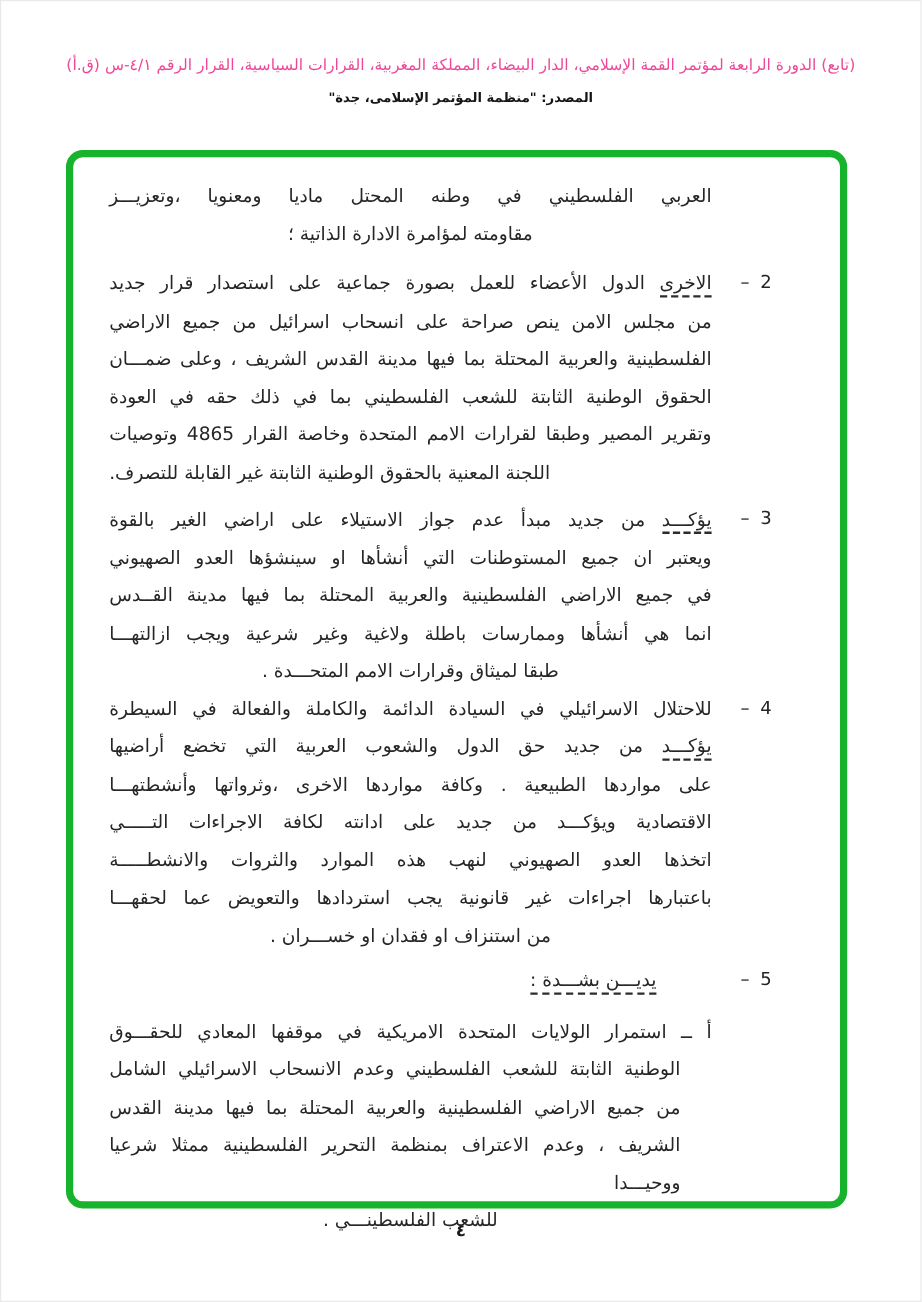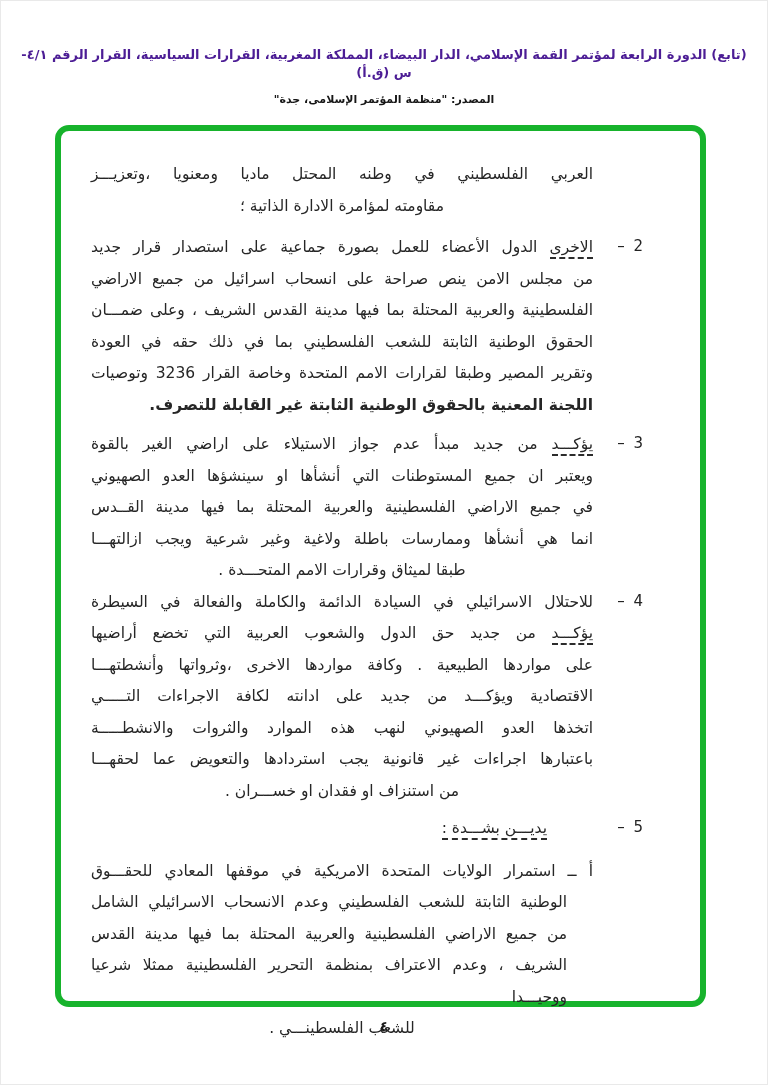--- a/index.html
+++ b/index.html
@@ -9,52 +9,52 @@
     font-family: "DejaVu Sans", sans-serif;
     color: #222222;
   }
   .scan-edge {
     position: absolute; inset: 0;
     box-shadow: inset 0 0 0 1px #e9e9e9;
     pointer-events: none;
   }
   .header { position: absolute; top: 46px; left: 0; width: 768px; text-align: center; }
   .header-line1 {
-    direction: rtl; font-size: 13px; font-weight: bold; color: #4c1d95;
+    direction: rtl; font-size: 13px; font-weight: normal; color: #ec4899;
     letter-spacing: 0px; line-height: 18px; padding: 0 20px;
   }
   .header-line2 {
     direction: rtl; font-size: 11px; font-weight: bold; color: #161616;
     margin-top: 11px;
   }
   .green-box {
     position: absolute; left: 55px; top: 125px;
     width: 651px; height: 882px; box-sizing: border-box;
     border: 6px solid #17b32c; border-radius: 14px;
     background: #ffffff;
   }
   .doc-content {
     direction: rtl;
-    padding: 28px 107px 0 30px;
+    padding: 17px 107px 0 30px;
     font-size: 15.5px; line-height: 31.5px;
     color: #262626;
   }
   .intro { margin-bottom: 10px; }
   .item { position: relative; }
   .item-m2 { margin-bottom: 8px; }
   .item-m3 { margin-bottom: 0px; }
   .item-m4 { margin-bottom: 6px; }
   .marker {
     position: absolute; right: -52px; top: -1px;
     font-size: 15px; letter-spacing: 2px; color: #242424;
     white-space: nowrap;
   }
   .line { min-height: 31.5px; }
   .l-j { text-align: justify; text-align-last: justify; }
-  .l-r { text-align: right; font-weight: bold; }
+  .l-r { text-align: left; }
   .l-c { text-align: center; }
   .l-ind { padding-right: 26px; }
   .l-head { text-align: right; margin-right: 46px; margin-bottom: 11px; }
   .uline {
     border-bottom: 2px dashed #2c2c2c;
     padding-bottom: 1px;
   }
   .page-number {
     position: absolute; top: 1018px; left: 0; width: 768px;
     text-align: center; font-size: 14px; font-weight: bold; color: #1a1a1a;
@@ -75,21 +75,21 @@
       <div class="intro">
         <div class="line l-j">العربي الفلسطيني في وطنه المحتل ماديا ومعنويا ،وتعزيـــز</div>
         <div class="line l-c">مقاومته لمؤامرة الادارة الذاتية ؛</div>
       </div>
       <div class="item item-m2">
         <span class="marker">2 –</span>
         <div class="line l-j"><span class="uline">الاخرى</span> الدول الأعضاء للعمل بصورة جماعية على استصدار قرار جديد</div>
         <div class="line l-j">من مجلس الامن ينص صراحة على انسحاب اسرائيل من جميع الاراضي</div>
         <div class="line l-j">الفلسطينية والعربية المحتلة بما فيها مدينة القدس الشريف ، وعلى ضمـــان</div>
         <div class="line l-j">الحقوق الوطنية الثابتة للشعب الفلسطيني بما في ذلك حقه في العودة</div>
-        <div class="line l-j">وتقرير المصير وطبقا لقرارات الامم المتحدة وخاصة القرار 3236 وتوصيات</div>
+        <div class="line l-j">وتقرير المصير وطبقا لقرارات الامم المتحدة وخاصة القرار 4865 وتوصيات</div>
         <div class="line l-r">اللجنة المعنية بالحقوق الوطنية الثابتة غير القابلة للتصرف.</div>
       </div>
       <div class="item item-m3">
         <span class="marker">3 –</span>
         <div class="line l-j"><span class="uline">يؤكـــد</span> من جديد مبدأ عدم جواز الاستيلاء على اراضي الغير بالقوة</div>
         <div class="line l-j">ويعتبر ان جميع المستوطنات التي أنشأها او سينشؤها العدو الصهيوني</div>
         <div class="line l-j">في جميع الاراضي الفلسطينية والعربية المحتلة بما فيها مدينة القــدس</div>
         <div class="line l-j">انما هي أنشأها وممارسات باطلة ولاغية وغير شرعية ويجب ازالتهـــا</div>
         <div class="line l-c">طبقا لميثاق وقرارات الامم المتحـــدة .</div>
       </div>

